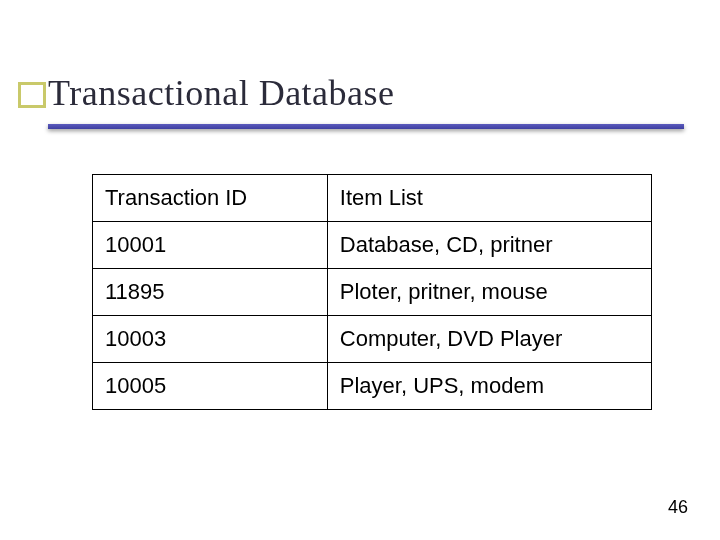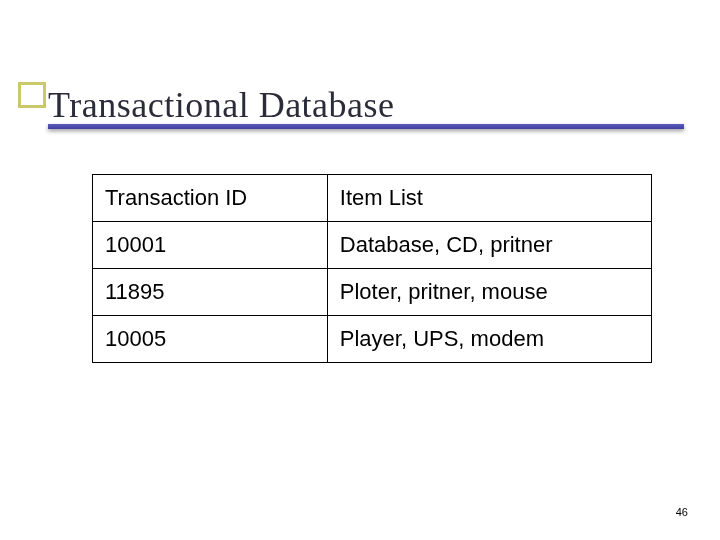--- a/index.html
+++ b/index.html
@@ -13,21 +13,20 @@
       display: flex;
       align-items: center;
     }
     .title {
       font-size: 36px;
       font-weight: 400;
       color: #2b2b3a;
       font-family: "Times New Roman", Times, serif;
       letter-spacing: 0.5px;
       white-space: nowrap;
-      margin-top: 12px;
     }
     .accent-box {
       position: absolute;
       top: 82px;
       left: 18px;
       width: 28px;
       height: 26px;
       border: 3px solid #c9c96a;
       background: transparent;
     }
@@ -64,21 +63,21 @@
       font-family: Verdana, Arial, sans-serif;
       font-weight: 400;
     }
     th {
       font-weight: 400;
     }
     .page-number {
       position: absolute;
       bottom: 22px;
       right: 32px;
-      font-size: 11px;
+      font-size: 18px;
       color: #000;
       font-family: Arial, sans-serif;
       text-align: center;
     }
   </style>
 </head>
 <body>
 
 <div class="slide">
 
@@ -105,20 +104,24 @@
       <tbody>
         <tr>
           <td>10001</td>
           <td>Database, CD, pritner</td>
         </tr>
         <tr>
           <td>11895</td>
           <td>Ploter, pritner, mouse</td>
         </tr>
         <tr>
+          <td>10003</td>
+          <td>Computer, DVD Player</td>
+        </tr>
+        <tr>
           <td>10005</td>
           <td>Player, UPS, modem</td>
         </tr>
       </tbody>
     </table>
   </div>
 
   <div class="page-number">46</div>
 </div>
 

